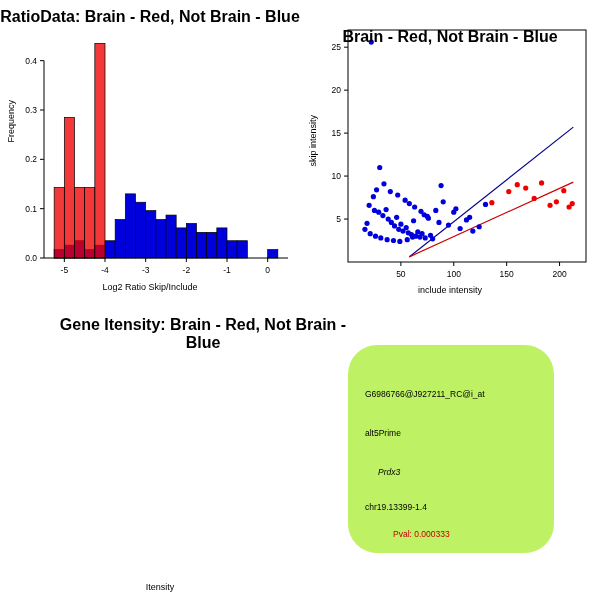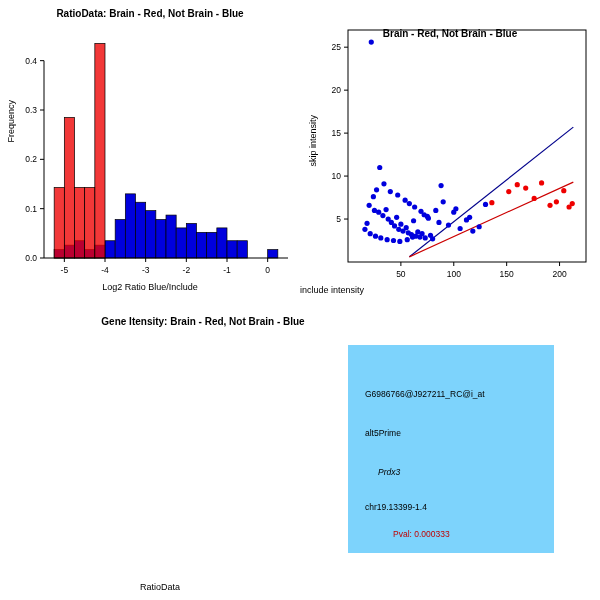--- a/index.html
+++ b/index.html
@@ -1,21 +1,21 @@
 <!DOCTYPE html>
 <html><head>
 <meta charset="utf-8">
 <style>
   html,body{margin:0;padding:0;}
   body{width:600px;height:600px;background:#ffffff;font-family:"Liberation Sans",sans-serif;position:relative;overflow:hidden;}
   .panel{position:absolute;}
-  .title{font-size:10px;font-weight:bold;color:#000;text-align:center;font-family:"Liberation Sans",sans-serif;}
+  .title{font-size:16px;font-weight:bold;color:#000;text-align:center;font-family:"Liberation Sans",sans-serif;}
   .axis-label{font-size:9px;color:#000;font-family:"Liberation Sans",sans-serif;}
   svg{display:block;}
-  .infobox{background:#7dd3fc;}
+  .infobox{background:#bef264;border-radius:29px;}
   .info-line{font-size:8.5px;color:#000;font-family:"Liberation Sans",sans-serif;}
   .info-pval{font-size:8.5px;color:#c00000;font-family:"Liberation Sans",sans-serif;}
   .vert{writing-mode:vertical-rl;transform:rotate(180deg);}
 </style>
 </head>
 <body>
 
 <div class="panel" style="left:0;top:0;width:300px;height:300px;">
   <div class="title" style="position:absolute;left:0;top:8px;width:300px;">RatioData: Brain - Red, Not Brain - Blue</div>
   <svg id="svg-hist-ratio" width="300" height="300">
@@ -62,21 +62,21 @@
       <text x="37" y="261" font-size="8.5" font-family="Liberation Sans, sans-serif" fill="#000" text-anchor="end">0.0</text>
       <line x1="44" y1="208.66666666666666" x2="40" y2="208.66666666666666" stroke="#000" stroke-width="1"></line>
       <text x="37" y="211.66666666666666" font-size="8.5" font-family="Liberation Sans, sans-serif" fill="#000" text-anchor="end">0.1</text>
       <line x1="44" y1="159.33333333333331" x2="40" y2="159.33333333333331" stroke="#000" stroke-width="1"></line>
       <text x="37" y="162.33333333333331" font-size="8.5" font-family="Liberation Sans, sans-serif" fill="#000" text-anchor="end">0.2</text>
       <line x1="44" y1="110" x2="40" y2="110" stroke="#000" stroke-width="1"></line>
       <text x="37" y="113" font-size="8.5" font-family="Liberation Sans, sans-serif" fill="#000" text-anchor="end">0.3</text>
       <line x1="44" y1="60.66666666666666" x2="40" y2="60.66666666666666" stroke="#000" stroke-width="1"></line>
       <text x="37" y="63.66666666666666" font-size="8.5" font-family="Liberation Sans, sans-serif" fill="#000" text-anchor="end">0.4</text>
     </svg>
-  <div class="axis-label" style="position:absolute;left:0;top:282px;width:300px;text-align:center;">Log2 Ratio Blue/Include</div>
+  <div class="axis-label" style="position:absolute;left:0;top:282px;width:300px;text-align:center;">Log2 Ratio Skip/Include</div>
   <div class="axis-label vert" style="position:absolute;left:6px;top:100px;">Frequency</div>
 </div>
 
 <div class="panel" style="left:300px;top:0;width:300px;height:300px;">
   <div class="title" style="position:absolute;left:0;top:8px;width:300px;margin-top:20px;">Brain - Red, Not Brain - Blue</div>
   <svg id="svg-scatter" width="300" height="300">
       <rect x="48" y="30" width="238" height="232" fill="none" stroke="#000" stroke-width="1"></rect>
       <line x1="109.35111111111111" y1="256.84444444444443" x2="273.3066666666667" y2="127.09629629629629" stroke="#00008b" stroke-width="1.2"></line>
       <line x1="109.35111111111111" y1="256.84444444444443" x2="273.3066666666667" y2="182.08888888888887" stroke="#cc0000" stroke-width="1.2"></line>
       <circle cx="71.27111111111111" cy="42.029629629629625" r="2.6" fill="#0000dd"></circle>
@@ -162,21 +162,21 @@
       <text x="41" y="222.03703703703704" font-size="8.5" font-family="Liberation Sans, sans-serif" fill="#000" text-anchor="end">5</text>
       <line x1="48" y1="176.07407407407408" x2="44" y2="176.07407407407408" stroke="#000" stroke-width="1"></line>
       <text x="41" y="179.07407407407408" font-size="8.5" font-family="Liberation Sans, sans-serif" fill="#000" text-anchor="end">10</text>
       <line x1="48" y1="133.11111111111111" x2="44" y2="133.11111111111111" stroke="#000" stroke-width="1"></line>
       <text x="41" y="136.11111111111111" font-size="8.5" font-family="Liberation Sans, sans-serif" fill="#000" text-anchor="end">15</text>
       <line x1="48" y1="90.14814814814815" x2="44" y2="90.14814814814815" stroke="#000" stroke-width="1"></line>
       <text x="41" y="93.14814814814815" font-size="8.5" font-family="Liberation Sans, sans-serif" fill="#000" text-anchor="end">20</text>
       <line x1="48" y1="47.18518518518519" x2="44" y2="47.18518518518519" stroke="#000" stroke-width="1"></line>
       <text x="41" y="50.18518518518519" font-size="8.5" font-family="Liberation Sans, sans-serif" fill="#000" text-anchor="end">25</text>
     </svg>
-  <div class="axis-label" style="position:absolute;left:0;top:285px;width:300px;">include intensity</div>
+  <div class="axis-label" style="position:absolute;left:0;top:285px;width:300px;text-align:center;">include intensity</div>
   <div class="axis-label vert" style="position:absolute;left:8px;top:115px;">skip intensity</div>
 </div>
 
 <div class="panel" style="left:0;top:300px;width:320px;height:300px;">
   <div class="title" style="position:absolute;left:0;top:16px;width:320px;text-align:center;margin-left:43px;">Gene Itensity: Brain - Red, Not Brain - Blue</div>
   <svg id="svg-hist-intensity" width="320" height="300">
       <rect x="53.361702127659576" y="545.5333333333333" width="13.404255319148938" height="12.466666666666697" fill="#0000dd" stroke="#000" stroke-width="0.7" fill-opacity="1"></rect>
       <rect x="66.76595744680851" y="545.5333333333333" width="13.40425531914893" height="12.466666666666697" fill="#0000dd" stroke="#000" stroke-width="0.7" fill-opacity="1"></rect>
       <rect x="80.17021276595744" y="435.5333333333333" width="13.404255319148945" height="122.4666666666667" fill="#0000dd" stroke="#000" stroke-width="0.7" fill-opacity="1"></rect>
       <rect x="93.57446808510639" y="387.1333333333333" width="13.40425531914893" height="170.86666666666667" fill="#0000dd" stroke="#000" stroke-width="0.7" fill-opacity="1"></rect>
@@ -211,21 +211,21 @@
       <text x="41" y="524.3333333333334" font-size="8.5" font-family="Liberation Sans, sans-serif" fill="#000" text-anchor="end">0.05</text>
       <line x1="48" y1="484.66666666666663" x2="44" y2="484.66666666666663" stroke="#000" stroke-width="1"></line>
       <text x="41" y="487.66666666666663" font-size="8.5" font-family="Liberation Sans, sans-serif" fill="#000" text-anchor="end">0.10</text>
       <line x1="48" y1="448" x2="44" y2="448" stroke="#000" stroke-width="1"></line>
       <text x="41" y="451" font-size="8.5" font-family="Liberation Sans, sans-serif" fill="#000" text-anchor="end">0.15</text>
       <line x1="48" y1="411.3333333333333" x2="44" y2="411.3333333333333" stroke="#000" stroke-width="1"></line>
       <text x="41" y="414.3333333333333" font-size="8.5" font-family="Liberation Sans, sans-serif" fill="#000" text-anchor="end">0.20</text>
       <line x1="48" y1="374.66666666666663" x2="44" y2="374.66666666666663" stroke="#000" stroke-width="1"></line>
       <text x="41" y="377.66666666666663" font-size="8.5" font-family="Liberation Sans, sans-serif" fill="#000" text-anchor="end">0.25</text>
     </svg>
-  <div class="axis-label" style="position:absolute;left:0;top:282px;width:320px;text-align:center;">RatioData</div>
+  <div class="axis-label" style="position:absolute;left:0;top:282px;width:320px;text-align:center;">Itensity</div>
 
 </div>
 
 <div class="panel infobox" style="left:348px;top:345px;width:206px;height:208px;">
   <div class="info-line" style="position:absolute;left:17px;top:44px;">G6986766@J927211_RC@i_at</div>
   <div class="info-line" style="position:absolute;left:17px;top:83px;">alt5Prime</div>
   <div class="info-line" style="position:absolute;left:30px;top:122px;font-style:italic;">Prdx3</div>
   <div class="info-line" style="position:absolute;left:17px;top:157px;">chr19.13399-1.4</div>
   <div class="info-pval" style="position:absolute;left:17px;top:184px;padding-left:28px;">Pval: 0.000333</div>
 </div>

